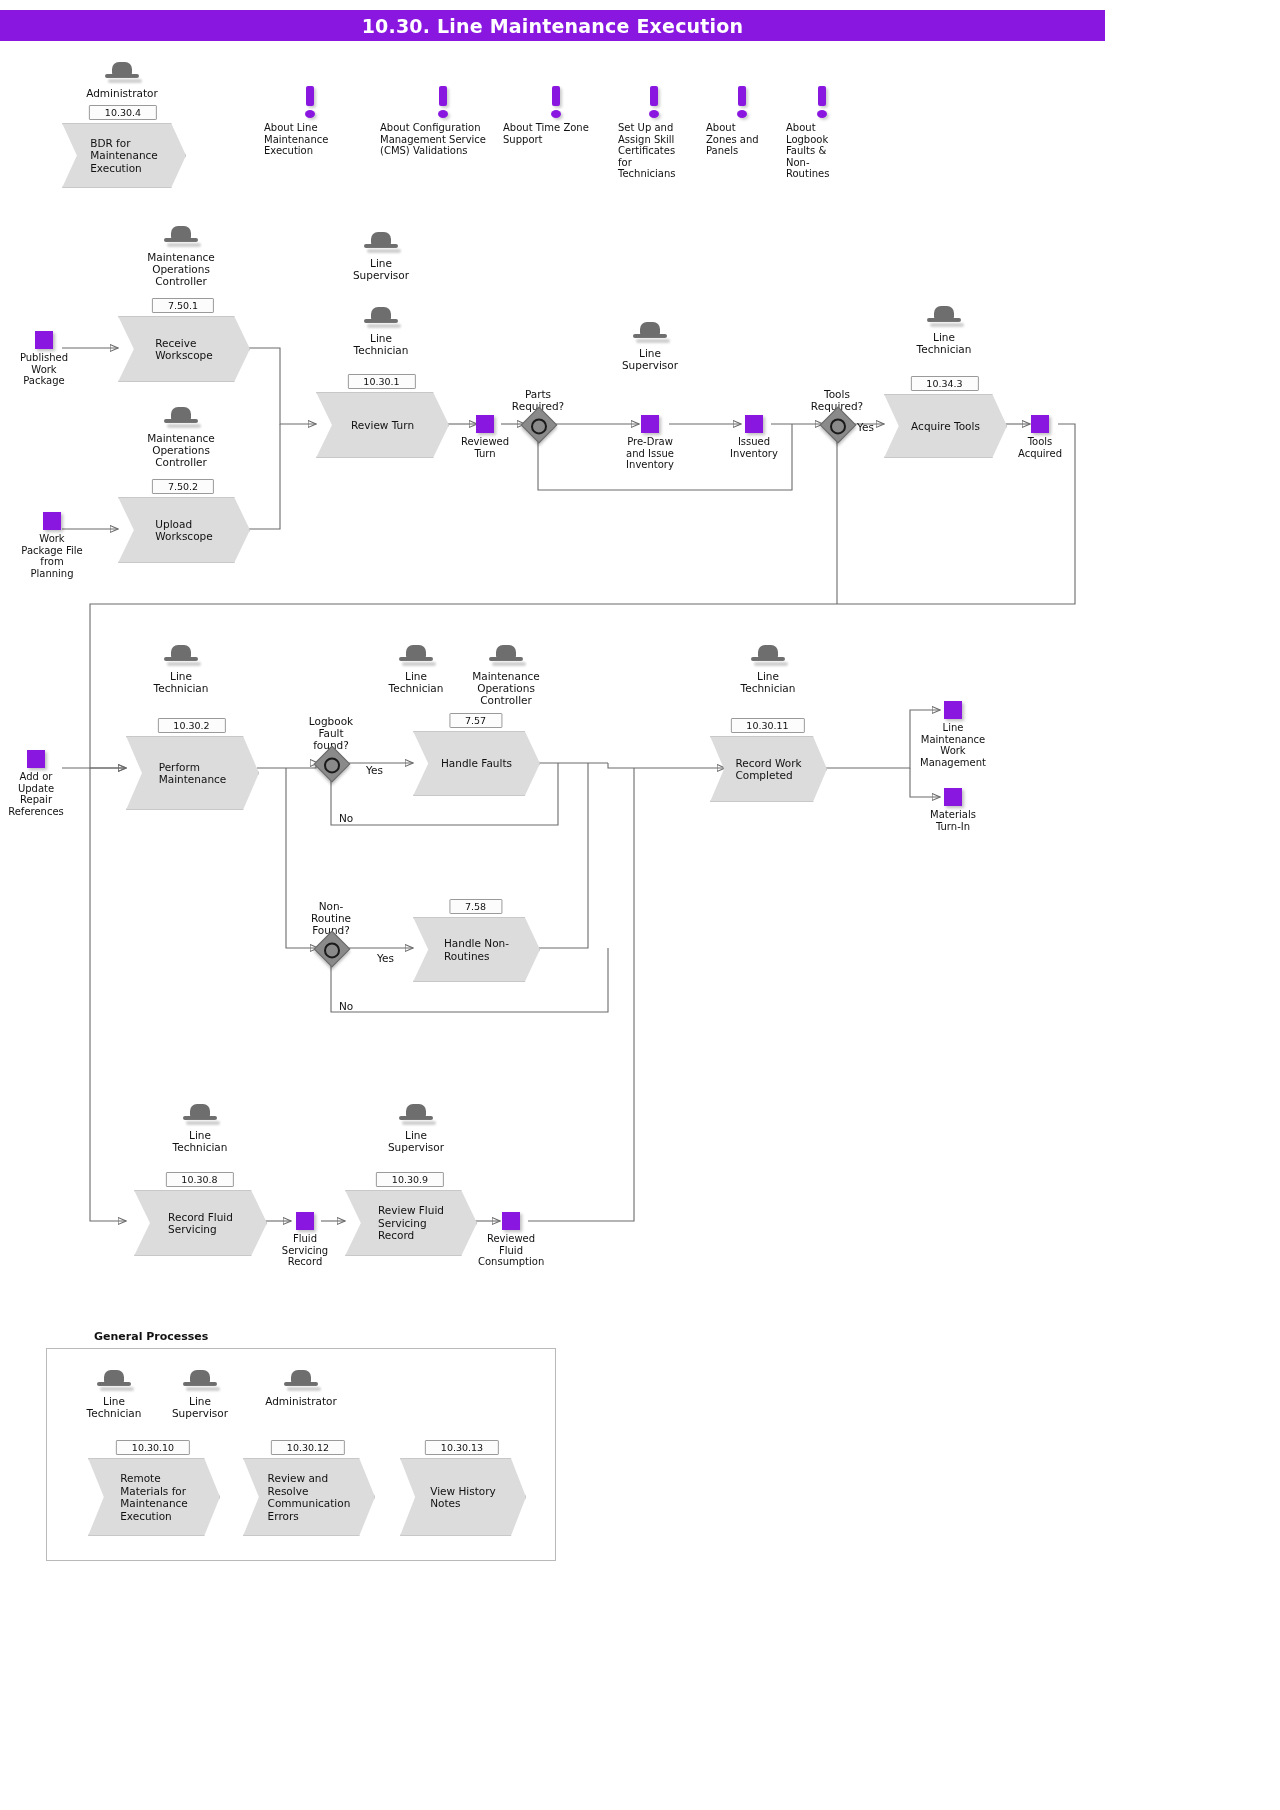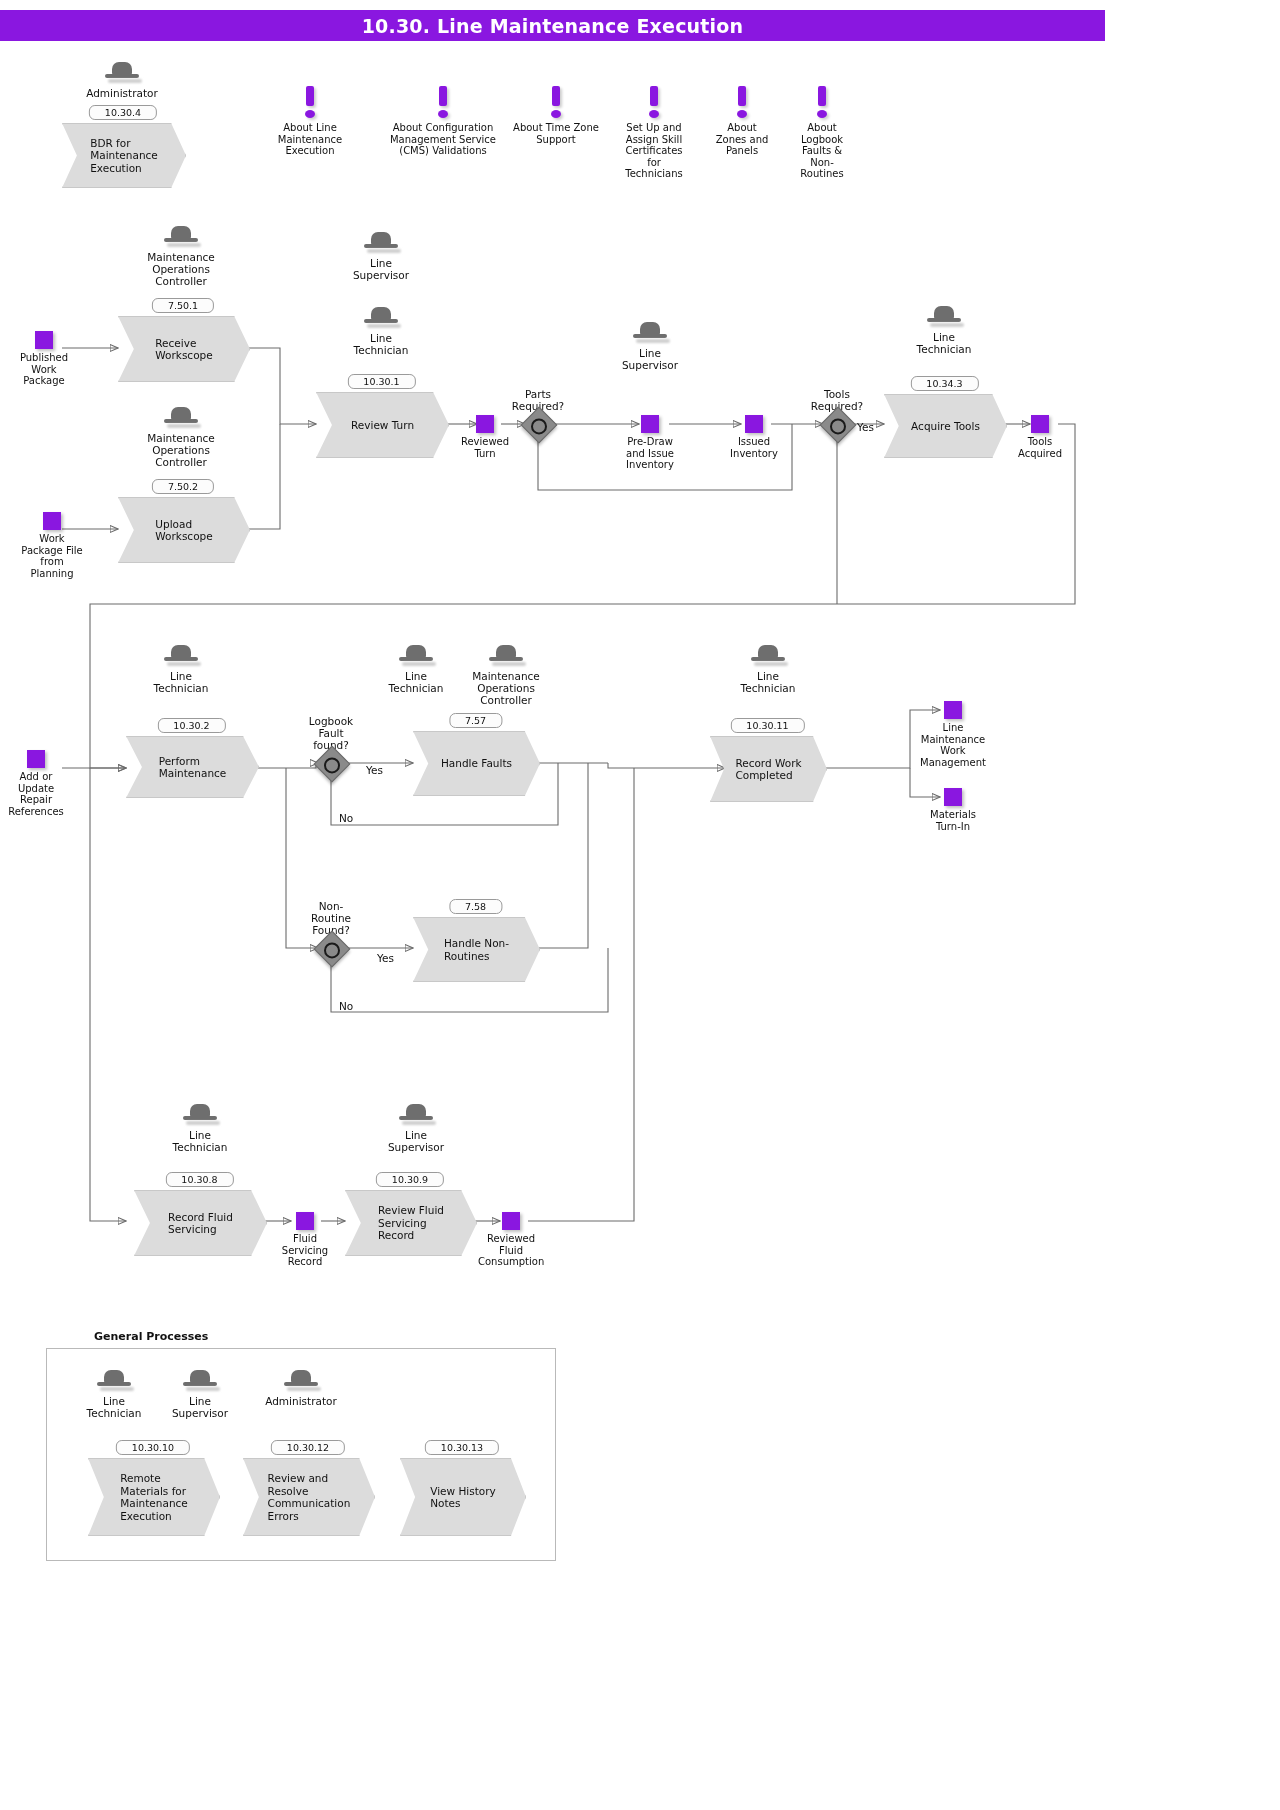--- a/index.html
+++ b/index.html
@@ -19,21 +19,21 @@
      background:#6e6e6e;border-radius:7px 7px 2px 2px;}
   .role .hat .brim{position:absolute;left:0;top:12px;width:34px;height:4px;
      background:#6e6e6e;border-radius:2px;}
   .role .hat .shadow{position:absolute;left:3px;top:17px;width:34px;height:4px;
      background:#cfcfcf;border-radius:2px;filter:blur(1px);}
   .role .rname{font-size:10.5px;line-height:12px;color:#111;white-space:pre-line;}
 
   
   .proc{position:absolute;}
   .proc .code{position:absolute;left:50%;transform:translateX(-50%);top:-18px;
-     border:1px solid #9a9a9a;background:#fcfcfc;border-radius:6px;
+     border:1px solid #9a9a9a;background:#fcfcfc;border-radius:1px;
      font-size:9.5px;padding:1px 15px;white-space:nowrap;color:#111;}
   .proc .chev{position:relative;width:100%;height:100%;
      background:#dcdcdc;border:1px solid #c8c8c8;
      clip-path:polygon(0 0, 88% 0, 100% 50%, 88% 100%, 0 100%, 12% 50%);
      box-shadow:3px 3px 3px rgba(0,0,0,.18);
      display:flex;align-items:center;justify-content:center;}
   .proc .ptxt{font-size:10.5px;line-height:12.5px;color:#111;
      white-space:pre-line;padding:0 8px;}
 
   
@@ -48,21 +48,21 @@
   .gw .glabel{position:absolute;left:50%;transform:translateX(-50%);bottom:24px;
       font-size:10.5px;line-height:12px;text-align:center;white-space:pre-line;color:#111;}
   .gw .dia{position:relative;width:24px;height:24px;background:#8a8a8a;
       transform:rotate(45deg);border:1px solid #6a6a6a;
       box-shadow:2px 2px 3px rgba(0,0,0,.25);}
   .gw .dia .ring{position:absolute;left:5px;top:5px;width:12px;height:12px;
       border:2px solid #1a1a1a;border-radius:50%;background:#8a8a8a;
       transform:rotate(-45deg);}
 
   
-  .info{position:absolute;text-align:center;}
+  .info{position:absolute;text-align:left;}
   .info .bang{position:relative;height:34px;width:12px;margin:0 auto;}
   .info .bang .bar{position:absolute;left:2px;top:0;width:8px;height:20px;
       background:#8a17e0;border-radius:2px;box-shadow:2px 2px 3px rgba(0,0,0,.2);}
   .info .bang .dot{position:absolute;left:1px;top:24px;width:10px;height:8px;
       background:#8a17e0;border-radius:50%;box-shadow:2px 2px 3px rgba(0,0,0,.2);}
   .info .ilabel{font-size:10px;line-height:11.5px;margin-top:2px;color:#111;
       white-space:pre-line;}
 
   
   .elabel{position:absolute;font-size:10.5px;color:#111;}
@@ -377,21 +377,21 @@
 
   <div class="role" style="left:140px;top:645px;width:82px;">
     <div class="hat">
         <div class="crown"></div>
         <div class="brim"></div>
         <div class="shadow"></div>
       </div>
     <div class="rname">Line
 Technician</div>
   </div>
-  <div class="proc" style="left:126px;top:736px;width:131px;height:60px;">
+  <div class="proc" style="left:126px;top:736px;width:131px;height:72px;">
     <div class="code">10.30.2</div>
     <div class="chev">
         <div class="ptxt">Perform
 Maintenance</div>
       </div>
   </div>
 
   <div class="gw" style="left:319px;top:751px;width:24px;height:24px;">
     <div class="glabel">Logbook
 Fault found?</div>

